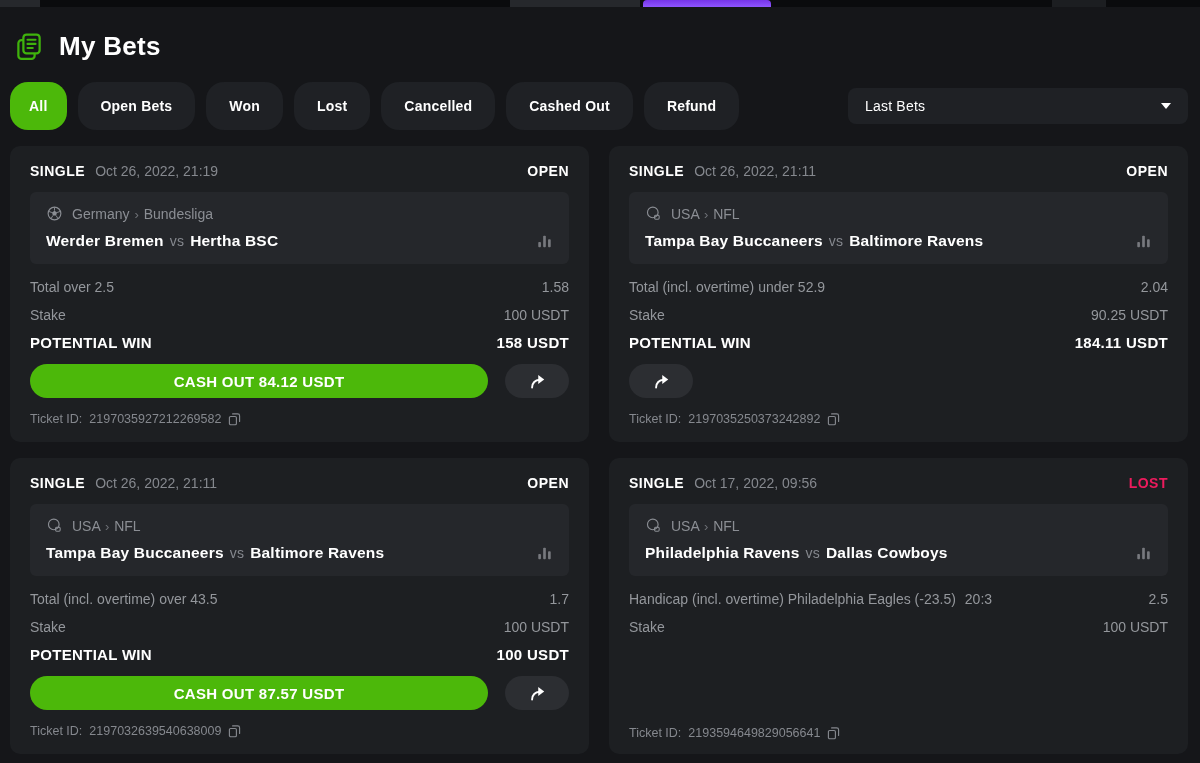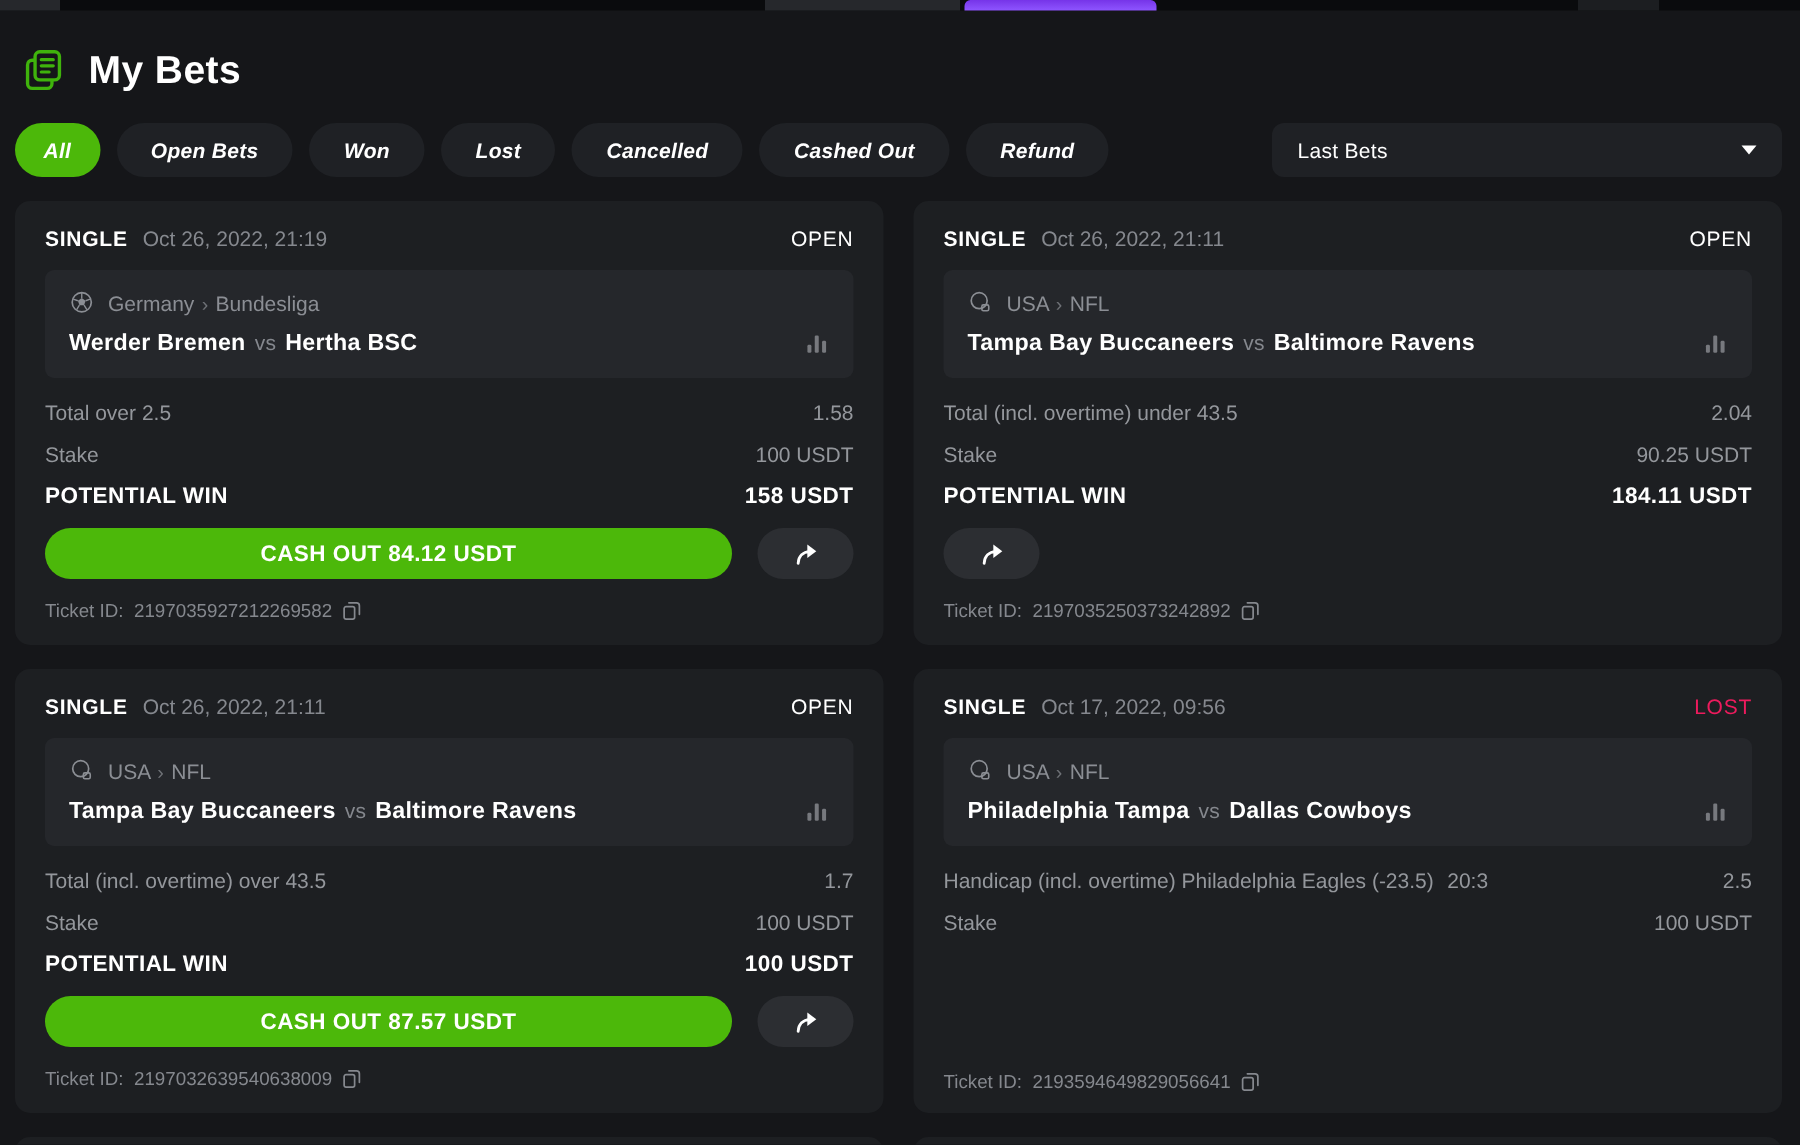--- a/index.html
+++ b/index.html
@@ -18,42 +18,42 @@
   .frag-c { left:1052px; width:54px; background:#1c1e21; }
 
   .main { padding:0 12px 0 10px; }
 
   .page-header { display:flex; align-items:center; gap:15px; padding:24px 0 20px 4px; }
   .page-title { font-size:26px; font-weight:bold; letter-spacing:.3px; }
 
   .filter-row { display:flex; align-items:center; }
   .pills { display:flex; gap:11px; }
   .pill {
-    height:36px; padding:0 23px; border-radius:18px;
+    height:48px; padding:0 23px; border-radius:18px;
     background:#1f2125; color:#fff; font-size:14px; font-weight:bold;
     border:none; display:inline-flex; align-items:center; cursor:pointer;
-    font-family:"Liberation Sans", sans-serif; letter-spacing:.2px;font-style:italic;
+    font-family:"Liberation Sans", sans-serif; letter-spacing:.2px;
   }
   .pill.active { background:#4cb80a; padding:0 19px; }
   .sort {
     margin-left:auto; width:340px; height:36px; background:#1f2125;
     border-radius:8px; display:flex; align-items:center; padding:0 17px;
     font-size:14px; font-weight:normal; cursor:pointer; letter-spacing:.2px;
   }
   .caret { margin-left:auto; width:0; height:0; border-left:5px solid transparent; border-right:5px solid transparent; border-top:6px solid #fff; }
 
   .cards { display:grid; grid-template-columns:1fr 1fr; gap:16px 20px; margin-top:16px; }
   .card {
     background:#1d1f22; border-radius:10px; height:296px;
     padding:17px 20px 14px; display:flex; flex-direction:column;
   }
   .card-head { display:flex; align-items:center; font-size:14px; }
   .bet-type { font-weight:bold; letter-spacing:.5px; }
   .bet-date { color:#85888e; margin-left:10px; }
-  .bet-status { margin-left:auto; font-weight:normal; letter-spacing:.5px;text-align:right; }
+  .bet-status { margin-left:auto; font-weight:bold; letter-spacing:.5px;text-align:right; }
   .bet-status.lost { color:#ed1b5d; }
 
   .event-panel { background:#25272b; border-radius:6px; margin-top:13px; padding:13px 16px 14px; cursor:pointer; }
   .league-row { display:flex; align-items:center; gap:9px; color:#8b8e94; font-size:14px; }
   .league-row .sep { color:#6e7176; font-size:13px; margin:0 1px; }
   .match-row { display:flex; align-items:center; margin-top:10px; }
   .match-title { font-size:15.5px; font-weight:bold; letter-spacing:.2px; }
   .vs { color:#85888e; font-weight:normal; margin:0 6px; font-size:14px; }
   .bars { margin-left:auto; display:flex; cursor:pointer; }
 
@@ -219,21 +219,21 @@
           <span class="bars">
             <svg width="17" height="16" viewBox="0 0 18 18" fill="#77797e">
               <rect x="2" y="10" width="3" height="6" rx="1"></rect>
               <rect x="7.5" y="3" width="3" height="13" rx="1"></rect>
               <rect x="13" y="7" width="3" height="9" rx="1"></rect>
             </svg>
           </span>
         </div>
       </div>
       <div class="kv muted first">
-        <span>Total (incl. overtime) under 43.5</span>
+        <span>Total (incl. overtime) under 52.9</span>
         <span>2.04</span>
       </div>
       <div class="kv muted">
         <span>Stake</span>
         <span>90.25 USDT</span>
       </div>
       <div class="kv strong">
         <span>POTENTIAL WIN</span>
         <span>184.11 USDT</span>
       </div>
@@ -342,21 +342,21 @@
             </svg>
           </span>
           <span>
             <span>USA</span>
             <span class="sep">›</span>
             <span>NFL</span>
           </span>
         </div>
         <div class="match-row">
           <div class="match-title">
-            <span>Philadelphia Tampa</span><span class="vs">vs</span><span>Dallas Cowboys</span>
+            <span>Philadelphia Ravens</span><span class="vs">vs</span><span>Dallas Cowboys</span>
           </div>
           <span class="bars">
             <svg width="17" height="16" viewBox="0 0 18 18" fill="#77797e">
               <rect x="2" y="10" width="3" height="6" rx="1"></rect>
               <rect x="7.5" y="3" width="3" height="13" rx="1"></rect>
               <rect x="13" y="7" width="3" height="9" rx="1"></rect>
             </svg>
           </span>
         </div>
       </div>

